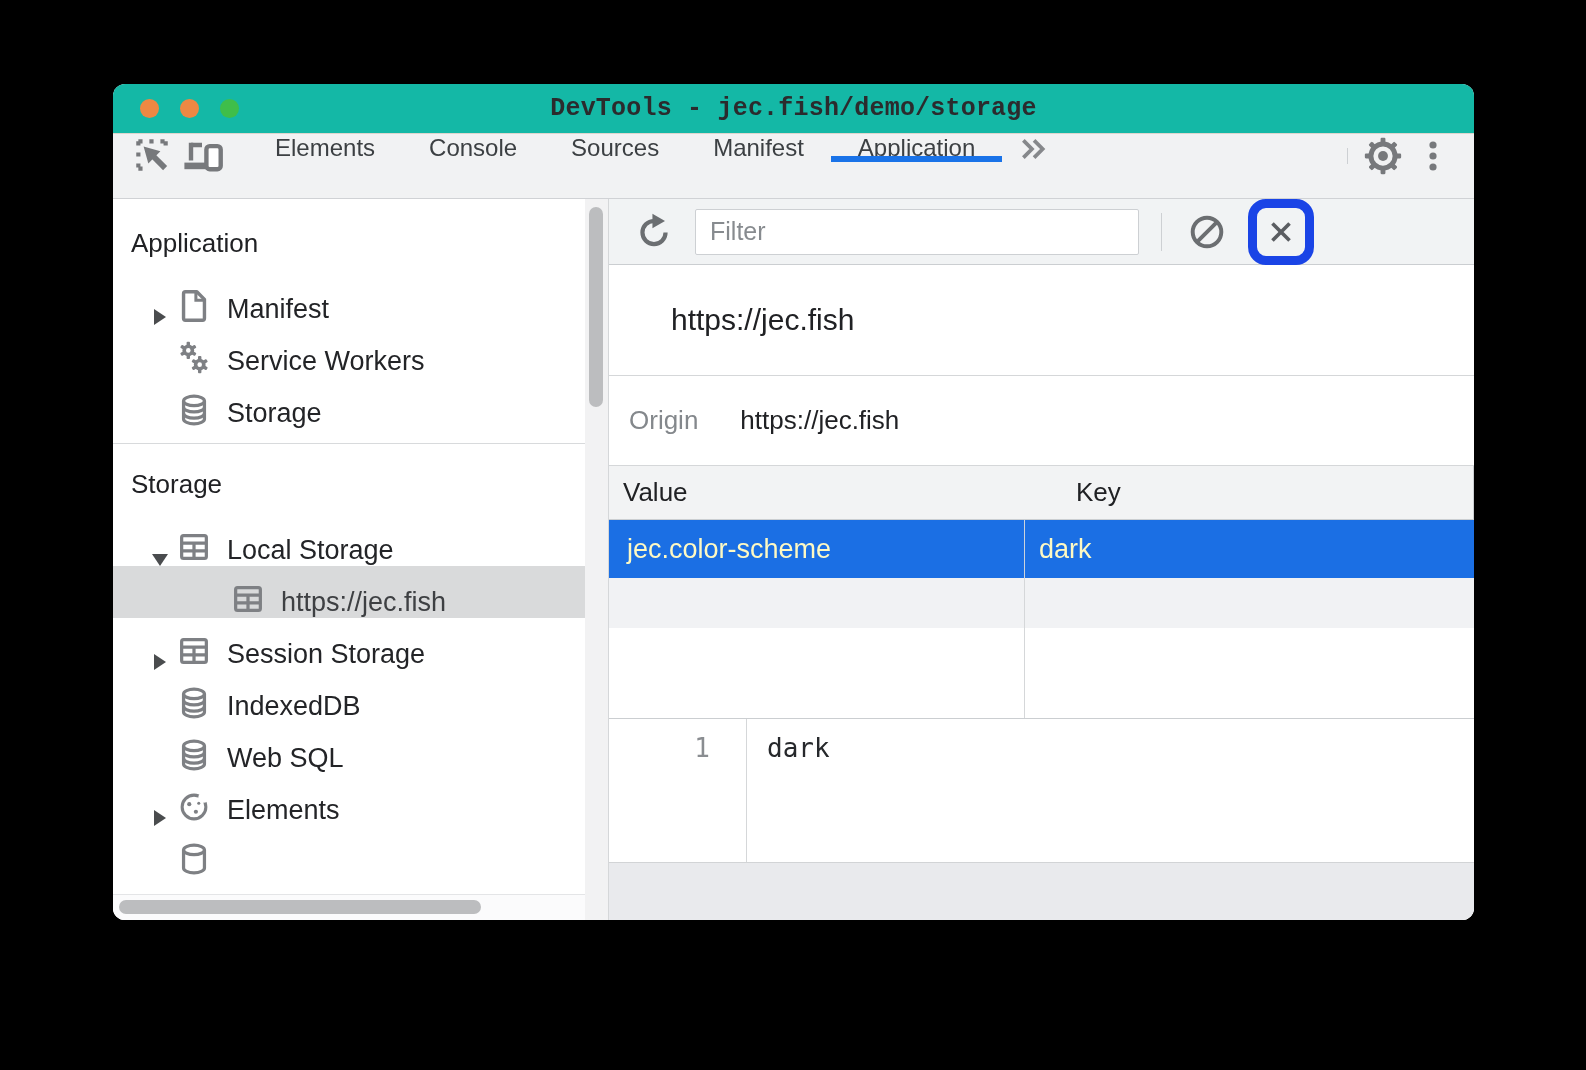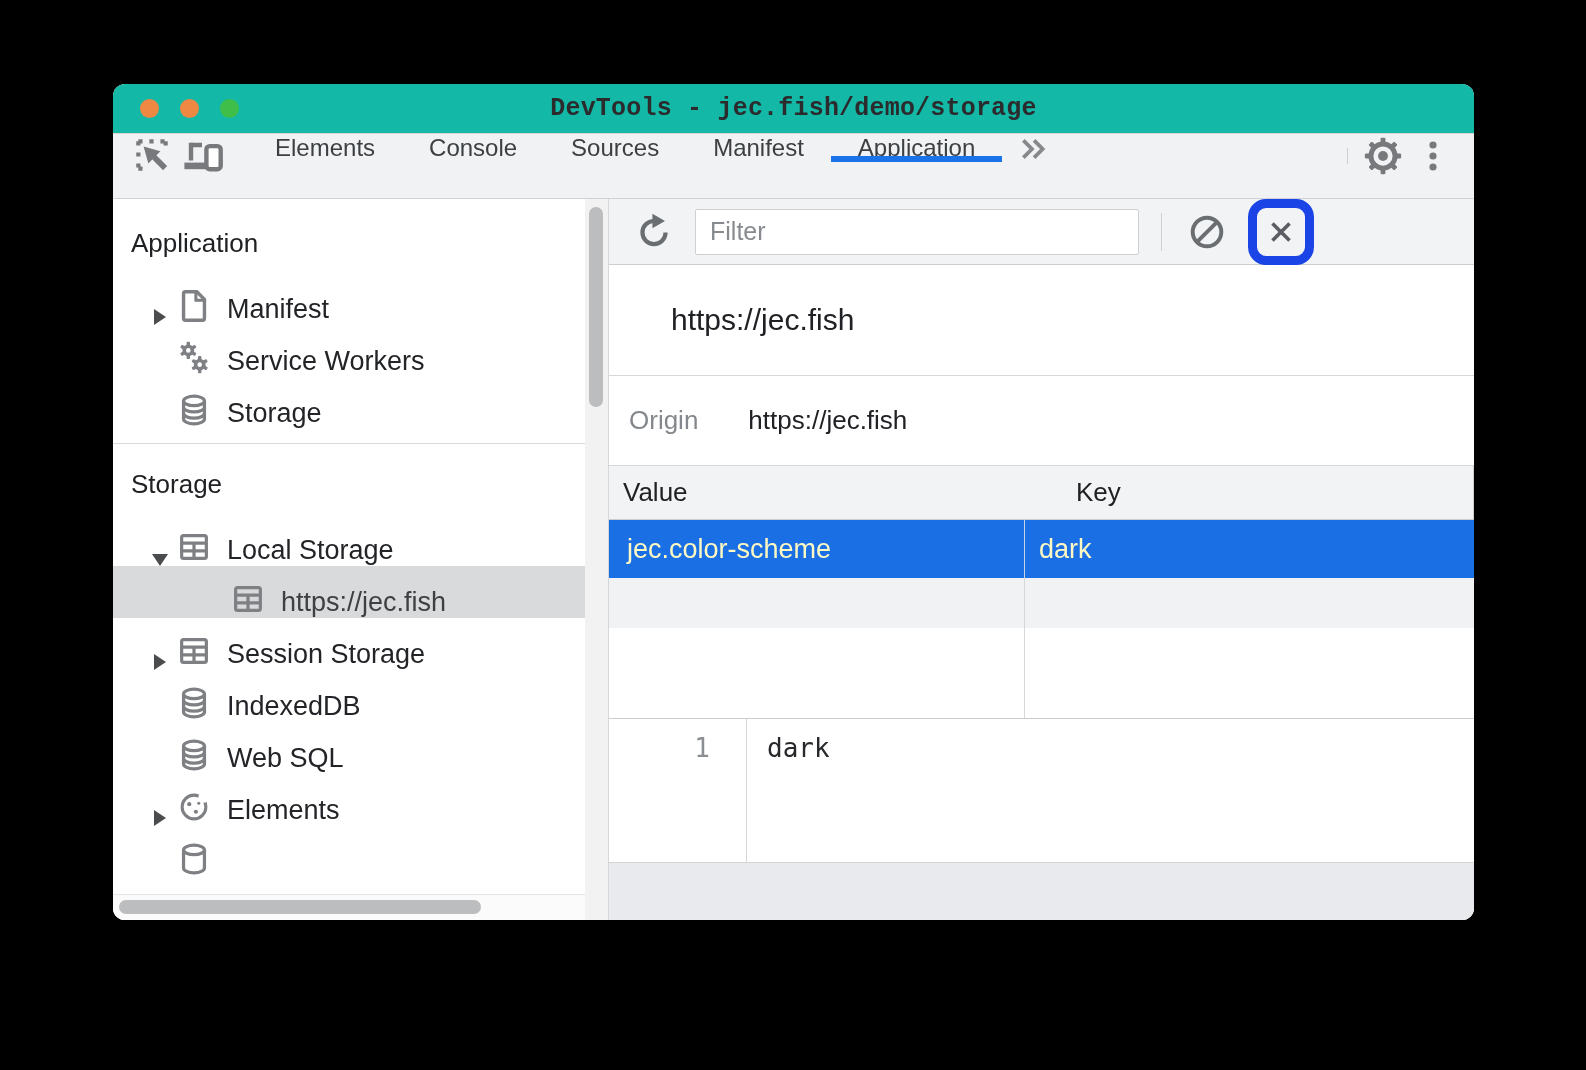--- a/index.html
+++ b/index.html
@@ -54,21 +54,21 @@
   .tool-btn{width:54px;height:54px;display:flex;align-items:center;justify-content:center;cursor:pointer;flex:0 0 auto;}
   .filter-input{width:428px;height:44px;border:1px solid #CDD0D3;border-radius:2px;background:#fff;
     font-size:25px;color:#202124;padding:0 0 0 14px;outline:none;margin-left:14px;font-family:inherit;}
   .filter-input::placeholder{color:#878B8F;}
   .tool-div{width:1px;height:38px;background:#CDD0D3;margin:0 18px 0 22px;}
   .highlight-ring{border:9px solid #1A44E6;border-radius:18px;width:48px;height:48px;
     display:flex;align-items:center;justify-content:center;margin-left:14px;background:transparent;z-index:5;cursor:pointer;}
 
   .url-header{height:110px;flex:0 0 110px;border-bottom:1px solid #D5D7D9;display:flex;align-items:center;
     padding-left:62px;font-size:30px;color:#202124;}
-  .origin-row{height:89px;flex:0 0 89px;display:flex;align-items:center;padding-left:20px;gap:8px;}
+  .origin-row{height:89px;flex:0 0 89px;display:flex;align-items:center;padding-left:20px;}
   .origin-label{font-size:26px;color:#84888C;}
   .origin-value{font-size:26px;color:#202124;margin-left:42px;}
 
   .grid{display:flex;flex-direction:column;flex:0 0 auto;}
   .grid-header{height:53px;flex:0 0 53px;background:#F2F3F4;border-top:1px solid #D5D7D9;border-bottom:1px solid #CBCED1;display:flex;}
   .gh-cell{font-size:26px;color:#202124;display:flex;align-items:center;}
   .col-key{width:416px;flex:0 0 416px;padding-left:18px;border-right:1px solid #CBCED1;box-sizing:border-box;}
   .col-val{flex:1;padding-left:14px;}
   .grid-row{display:flex;}
   .row-selected{height:58px;flex:0 0 58px;background:#1B6FE4;}

